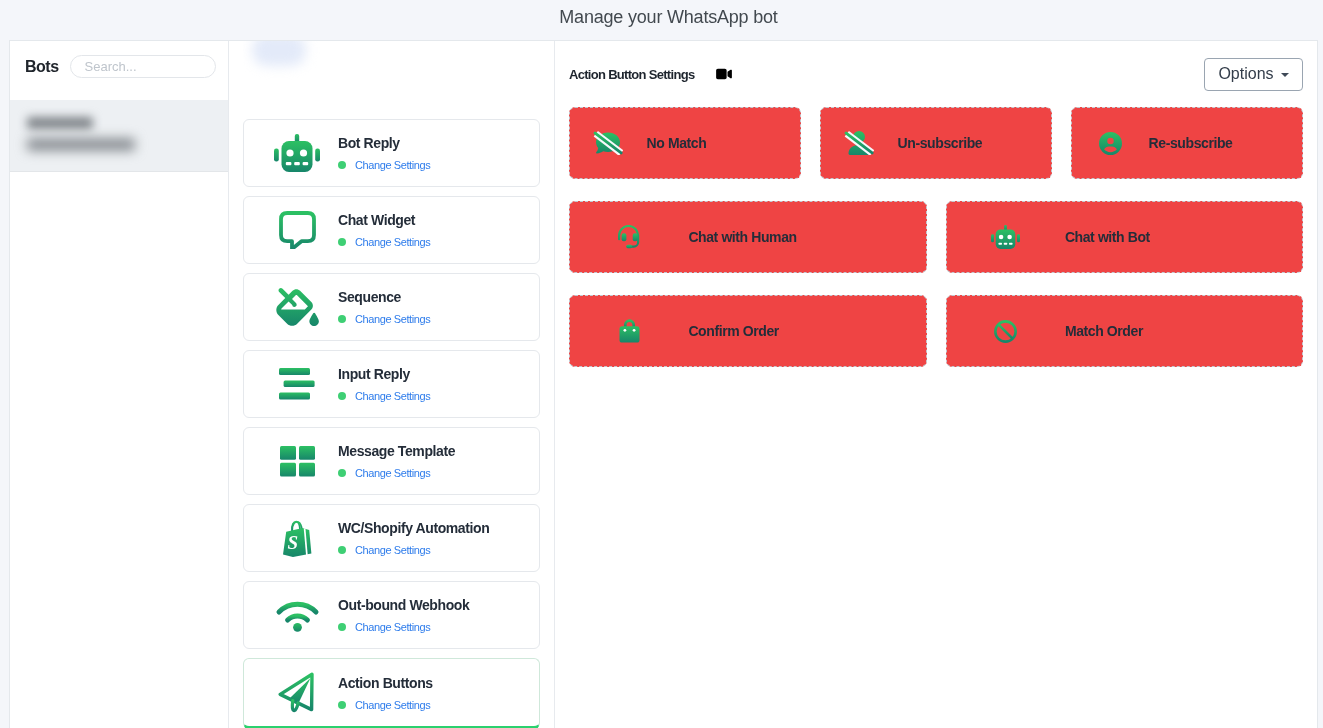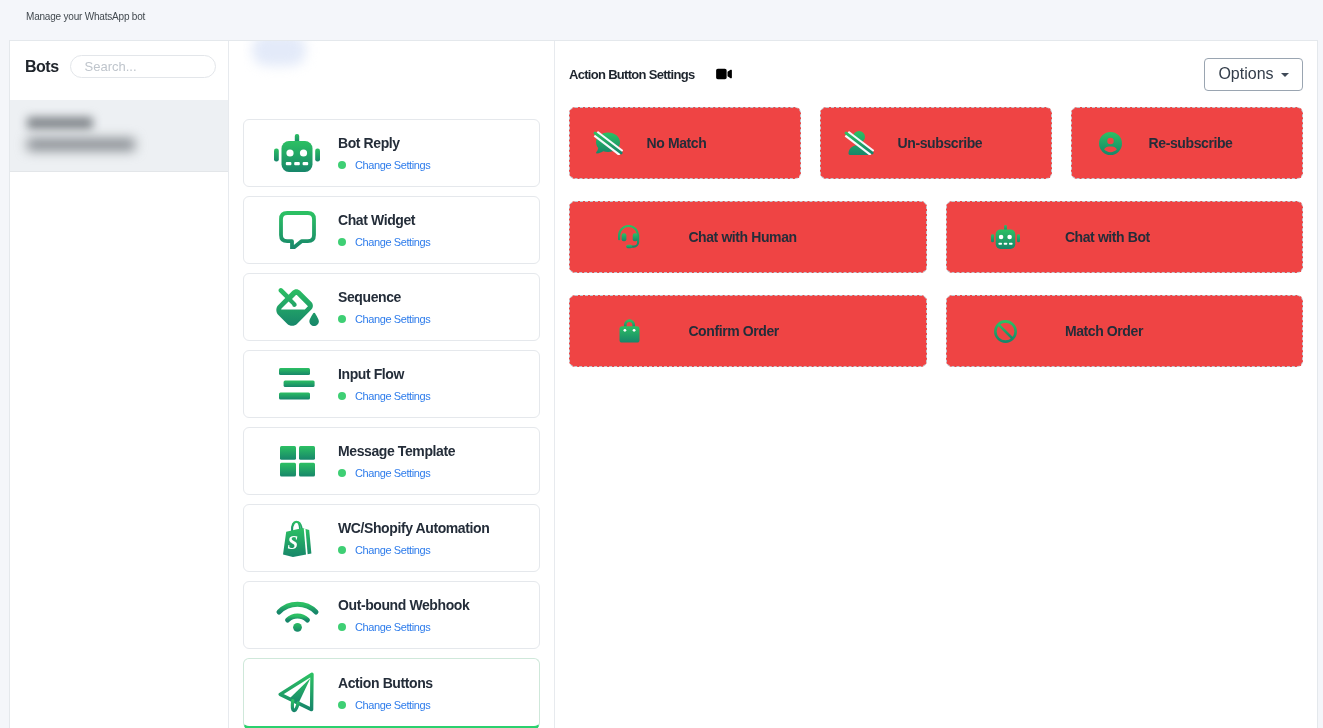--- a/index.html
+++ b/index.html
@@ -1,17 +1,17 @@
 <!DOCTYPE html>
 <html><head>
 <meta charset="utf-8">
 <style>
 html,body{margin:0;padding:0;}
 body{width:1323px;height:728px;overflow:hidden;background:#f4f6fa;font-family:"Liberation Sans",sans-serif;}
-.topbar{height:40px;line-height:34px;padding-left:26px;font-size:10px;letter-spacing:-0.2px;color:#42494f;}
+.topbar{height:40px;line-height:34px;padding-left:14px;font-size:18px;letter-spacing:-0.2px;color:#42494f;text-align:center;}
 .panel{position:absolute;top:40px;left:9px;width:1309px;height:689px;background:#fff;border:1px solid #e4e8ec;box-sizing:border-box;display:flex;}
 .sidebar{width:219px;flex:none;border-right:1px solid #e7eaee;box-sizing:border-box;}
 .side-head{display:flex;align-items:center;padding:14px 0 0 15px;}
 .bots{font-size:16px;font-weight:700;letter-spacing:-0.5px;color:#20252c;}
 .search{width:146px;height:23px;border-radius:18px;border:1px solid #e3e6ea;margin-left:11px;padding-left:14px;font-size:13px;color:#444;outline:none;box-sizing:border-box;font-family:"Liberation Sans",sans-serif;}
 .search::placeholder{color:#bfc5cc;font-size:13px;}
 .bot-item{margin-top:22px;height:72px;background:#edf0f3;border-bottom:1px solid #e3e6e9;box-sizing:border-box;padding:17px 0 0 17px;}
 .bl1{width:66px;height:12px;background:#7f8489;filter:blur(5px);border-radius:3px;}
 .bl2{width:108px;height:13px;background:#8a8f94;filter:blur(6px);border-radius:3px;margin-top:9px;}
 .midcol{width:326px;flex:none;border-right:1px solid #e7eaee;box-sizing:border-box;padding:0 14px;}
@@ -114,21 +114,21 @@
       </div>
     <div class="mcard">
         <div class="mic">
       <svg width="36" height="32" viewBox="0 0 36 32">
             <rect x="0" y="0" width="31" height="7" rx="1.5" fill="url(#gg)"></rect>
             <rect x="4.6" y="12.4" width="31" height="6.6" rx="1.5" fill="url(#gg)"></rect>
             <rect x="0" y="24.4" width="31" height="7" rx="1.5" fill="url(#gg)"></rect>
           </svg>
       </div>
         <div class="mtx">
-          <div class="mtitle">Input Flow</div>
+          <div class="mtitle">Input Reply</div>
           <div class="mlink">
             <span class="dot"></span>
             <span>Change Settings</span>
           </div>
         </div>
       </div>
     <div class="mcard">
         <div class="mic">
       <svg width="35" height="31" viewBox="0 0 35 31">
             <rect x="0" y="0" width="16" height="13.8" rx="1.5" fill="url(#gg)"></rect>

